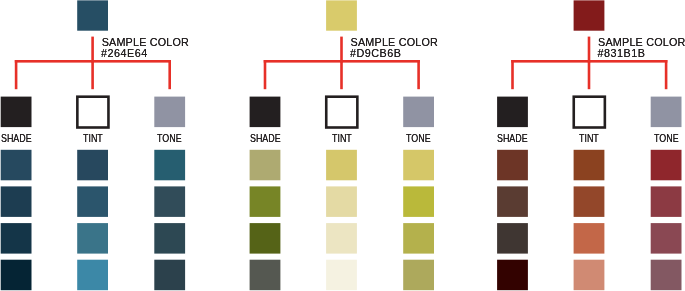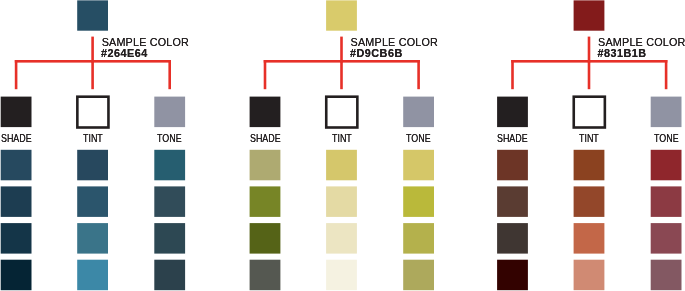--- a/index.html
+++ b/index.html
@@ -6,21 +6,21 @@
   html,body{margin:0;padding:0;background:#ffffff;}
   body{width:685px;height:291px;position:relative;overflow:hidden;
        font-family:"Liberation Sans",sans-serif;
        -webkit-font-smoothing:antialiased;}
   .chart{position:absolute;left:0;top:0;width:685px;height:291px;background:#ffffff;}
   .group{position:absolute;top:0;height:253px;width:190px;}
   .plate{position:absolute;left:0;top:0;overflow:visible;shape-rendering:auto;}
   .title-block{position:absolute;top:37.2px;white-space:nowrap;
       font-size:10.8px;line-height:11.0px;color:#231f20;letter-spacing:0.18px;
       text-shadow:0 0 0.55px #231f20;}
-  .title-line2{display:inline-block;letter-spacing:0.5px;margin-left:-0.6px;font-weight:bold;}
+  .title-line2{display:inline-block;letter-spacing:0.5px;margin-left:-0.6px;}
   .col-label{position:absolute;top:132.1px;font-size:10.8px;color:#231f20;
       white-space:nowrap;transform-origin:left top;text-shadow:0 0 0.55px #231f20;}
 </style>
 </head>
 <body>
 
 <div class="chart">
 
 <div class="group" style="left:0px">
   <svg class="plate" width="685" height="291" viewBox="0 0 685 291">

